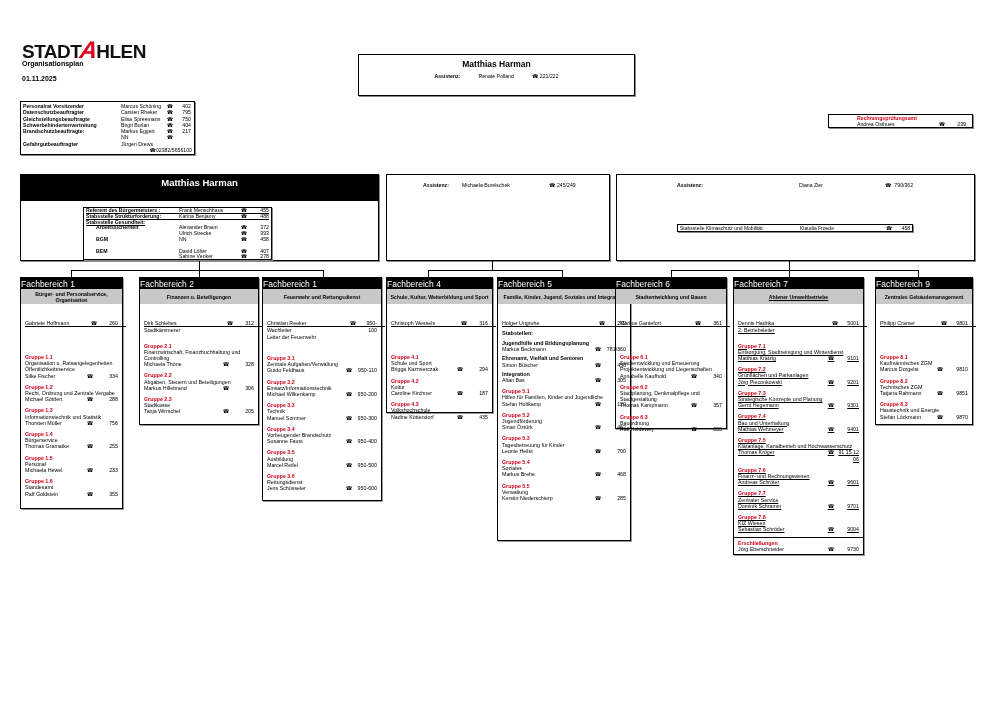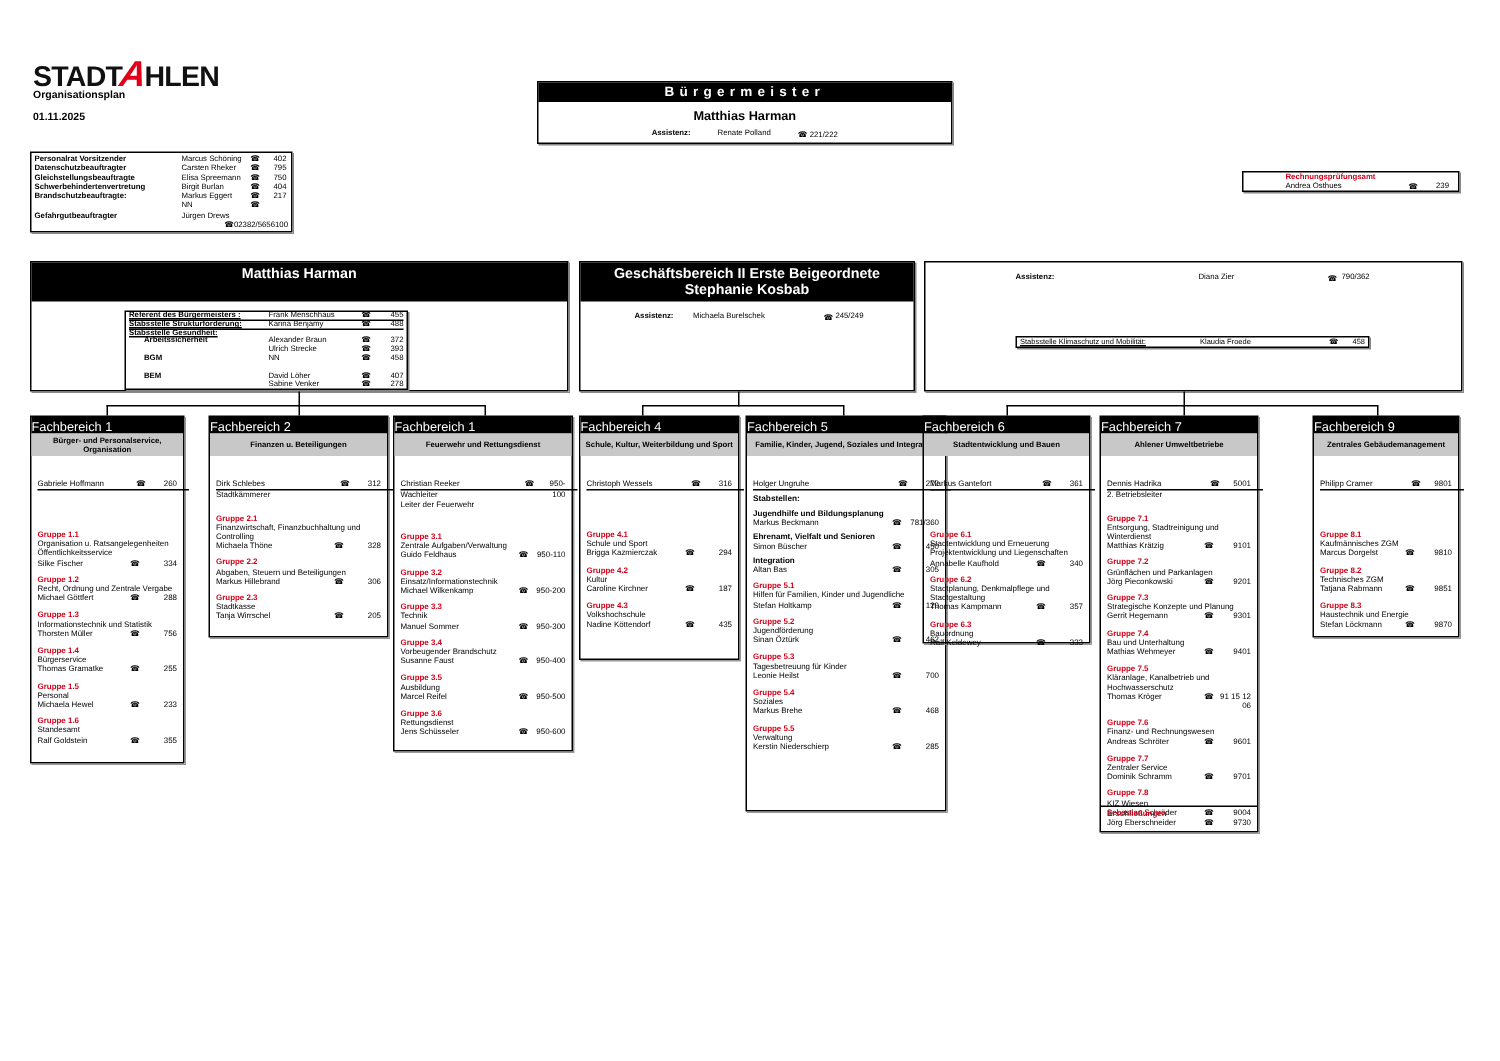--- a/index.html
+++ b/index.html
@@ -96,21 +96,20 @@
     </div>
     <div class="row">
       <span class="role"></span>
       <span style="width: 108px;"></span>
       <span class="ph">☎</span>
       <span style="width: 40px; text-align: right;">02382/5656100</span>
     </div>
   </div>
 
 <div class="abs bm">
-  <div class="hd">Bürgermeister</div>
   <div class="nm">Matthias Harman</div>
   <div class="as">
     <span class="bold">Assistenz:</span>
     <span>Renate Polland</span>
     <span><span>☎</span> <span>221/222</span></span>
   </div>
 </div>
 
 <div class="abs rpa">
   <div class="red">Rechnungsprüfungsamt</div>
@@ -177,24 +176,20 @@
       <div class="row" style="height: 5.8px; line-height: 5.8px;">
         <span style="width: 93px; font-weight: bold; padding-left: 10px;"></span>
         <span style="width: 58px;">Sabine Venker</span>
         <span style="width: 14px; text-align: center;">☎</span>
         <span style="flex: 1 1 0%; text-align: right;">278</span>
       </div>
     </div>
 </div>
 
 <div class="abs gb" style="left:386px;top:174px;width:224px;height:87px">
-  <div class="hd">
-    <div>Geschäftsbereich II Erste Beigeordnete</div>
-    <div>Stephanie Kosbab</div>
-  </div>
   <div style="display:flex;font-size:5.2px;margin-top:7px;padding-left:36px">
     <span class="bold" style="width:39px">Assistenz:</span>
     <span style="width:87px">Michaela Burelschek</span>
     <span>☎</span>&nbsp;<span>245/249</span>
   </div>
 </div>
 
 <div class="abs gb" style="left:616px;top:174px;width:359px;height:87px">
   <div style="display:flex;font-size:5.2px;margin-top:7px;padding-left:60px">
     <span class="bold" style="width:122px">Assistenz:</span>
@@ -394,21 +389,21 @@
           <div class="gl">Gruppe 3.6</div>
           <div>Rettungsdienst</div>
           <div class="pr">
             <span class="n">Jens Schüsseler</span>
             <span class="p">☎</span>
             <span class="t">950-600</span>
           </div>
         </div>
       </div>
     </div>
-    <div class="abs fb" style="left: 386px; top: 277px; width: 107px; height: 163px;">
+    <div class="abs fb" style="left: 386px; top: 277px; width: 107px; height: 136px;">
       <div class="hd">Fachbereich 4</div>
       <div class="sub">Schule, Kultur, Weiterbildung und Sport</div>
       <div class="body">
         <div class="lead">
           <span class="n">Christoph Wessels</span>
           <span class="p">☎</span>
           <span class="t">316</span>
         </div>
         <div style="height: 22px;"></div>
         <div class="grp">
@@ -554,21 +549,21 @@
           <div class="gl">Gruppe 6.3</div>
           <div>Bauordnung</div>
           <div class="pr">
             <span class="n">Ralf Keldewey</span>
             <span class="p">☎</span>
             <span class="t">333</span>
           </div>
         </div>
       </div>
     </div>
-    <div class="abs fb" style="left: 733px; top: 277px; width: 106px; height: 278px;">
+    <div class="abs fb" style="left: 733px; top: 277px; width: 131px; height: 278px; text-decoration: underline;">
       <div class="hd">Fachbereich 7</div>
       <div class="sub">Ahlener Umweltbetriebe</div>
       <div class="body">
         <div class="lead">
           <span class="n">Dennis Hadrika</span>
           <span class="p">☎</span>
           <span class="t">5001</span>
         </div>
         <div class="leadsub" style="white-space: pre-line;">2. Betriebsleiter</div>
         <div style="height: 4px;"></div>

